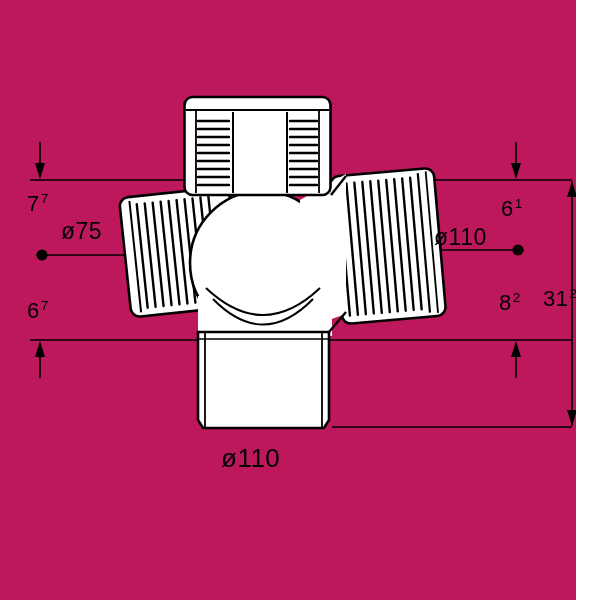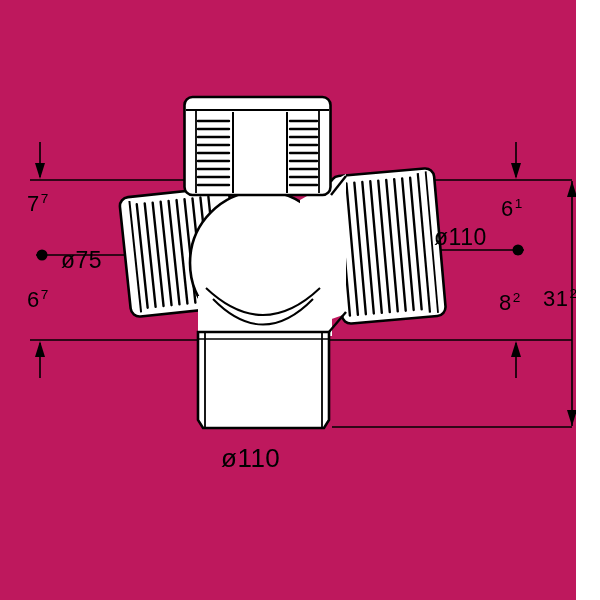--- a/index.html
+++ b/index.html
@@ -133,23 +133,23 @@
 
     <g fill="none" stroke="#000" stroke-width="2">
       <path d="M206,288 Q263,342 320,288"></path>
       <path d="M213,299 Q263,350 313,299"></path>
     </g>
 
   </svg>
 
   <div class="dim-label" style="left:27px;top:191px"><span>7</span><sup>7</sup></div>
 
-  <div class="dim-label dia" style="left:61px;top:248px"><span>ø75</span></div>
+  <div class="dim-label dia" style="left:61px;top:219px"><span>ø75</span></div>
 
-  <div class="dim-label" style="left:27px;top:287px"><span>6</span><sup>7</sup></div>
+  <div class="dim-label" style="left:27px;top:298px"><span>6</span><sup>7</sup></div>
 
   <div class="dim-label" style="left:501px;top:196px"><span>6</span><sup>1</sup></div>
 
   <div class="dim-label dia" style="left:434px;top:225px"><span>ø110</span></div>
 
   <div class="dim-label" style="left:499px;top:290px"><span>8</span><sup>2</sup></div>
 
   <div class="dim-label" style="left:543px;top:286px"><span>31</span><sup>2</sup></div>
 
   <div class="dim-label dia-bottom" style="left:221px;top:444px"><span>ø110</span></div>

